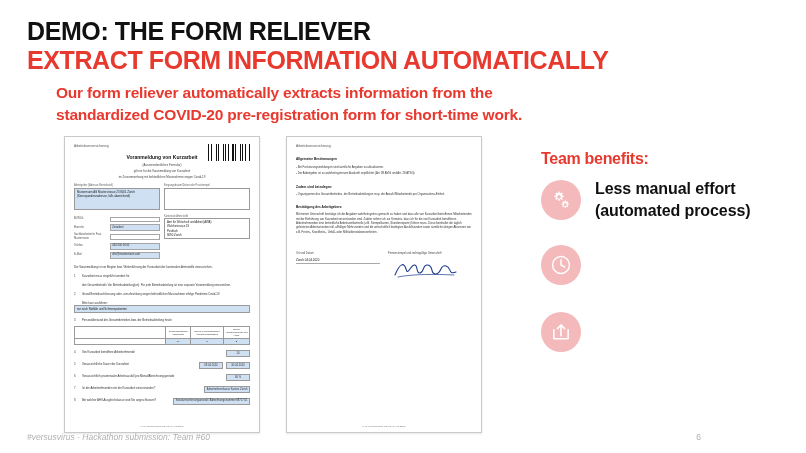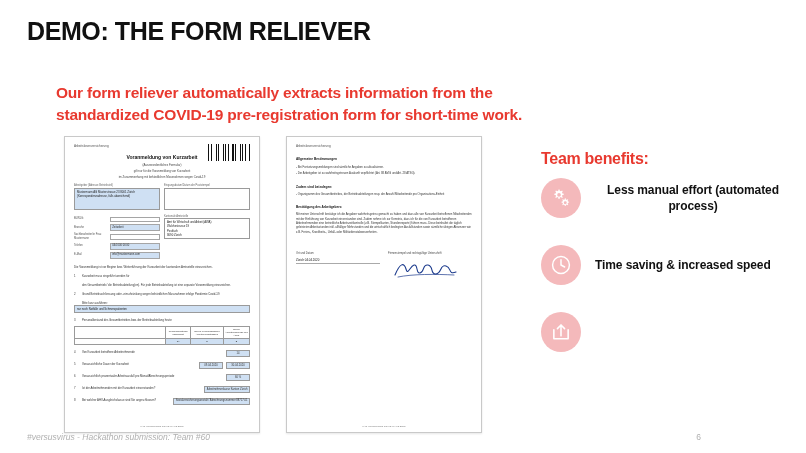--- a/index.html
+++ b/index.html
@@ -194,26 +194,25 @@
     width: 40px; height: 40px;
     border-radius: 50%;
     background: #f4b9bb;
     flex: none;
     display: flex;
     align-items: center;
     justify-content: center;
   }
   .bcircle svg { display: block; }
   .btext {
-    font-size: 12px;
+    font-size: 16px;
     font-weight: bold;
     color: #111;
     line-height: 1.35;
     letter-spacing: -0.1px;
-    text-align: center;
   }
 
   
   .slide-footer {
     position: absolute;
     left: 27px; bottom: 11px;
     font-size: 8.5px;
     color: #b0b0b0;
     font-style: italic;
   }
@@ -224,23 +223,24 @@
     color: #b0b0b0;
   }
 </style>
 </head>
 <body>
 
 <div id="slide">
 
   <div class="title-block">
     <div class="title-main">DEMO: THE FORM RELIEVER</div>
-  </div>
-
-  <div class="intro">Our form reliever automatically extracts information from the standardized COVID-19 pre-registration form for short-time work.</div>
+    <div class="title-sub">EXTRACT FORM INFORMATION AUTOMATICALLY</div>
+  </div>
+
+  <div class="intro">Our form reliever automatically extracts information from the standardized COVID-20 pre-registration form for short-time work.</div>
 
   <div class="doc" id="doc-left">
     <div class="pad">
       <div class="doc-eyebrow">Arbeitslosenversicherung</div>
       <div class="barcode"></div>
 
       <div class="doc-title">Voranmeldung von Kurzarbeit</div>
       <div class="doc-subtitle">(Auszerordentliches Formular)</div>
       <div class="doc-subtitle">gilt nur für die Voranmeldung von Kurzarbeit</div>
       <div class="doc-subtitle">im Zusammenhang mit behördlichen Massnahmen wegen Covid-19</div>
@@ -418,21 +418,20 @@
     <div class="btext">Less manual effort (automated process)</div>
   </div>
 
   <div class="benefit" id="benefit-1">
     <div class="bcircle">
       <svg width="22" height="22" viewBox="0 0 24 24">
         <circle cx="12" cy="12" r="9.2" fill="none" stroke="#ffffff" stroke-width="1.6"></circle>
         <path d="M12 6.3 V12 L16 14.2" fill="none" stroke="#ffffff" stroke-width="1.6" stroke-linecap="round" stroke-linejoin="round"></path>
       </svg>
     </div>
-    <div class="btext">Time saving &amp; increased speed</div>
   </div>
 
   <div class="benefit" id="benefit-2">
     <div class="bcircle">
       <svg width="22" height="22" viewBox="0 0 24 24">
         <path d="M4.2 9.5 V19.3 H19.8 V9.5" fill="none" stroke="#ffffff" stroke-width="1.7" stroke-linecap="round" stroke-linejoin="round"></path>
         <path d="M12 16.2 V4.6" fill="none" stroke="#ffffff" stroke-width="1.7" stroke-linecap="round"></path>
         <path d="M8.1 8.3 L12 4.4 L15.9 8.3" fill="none" stroke="#ffffff" stroke-width="1.7" stroke-linecap="round" stroke-linejoin="round"></path>
       </svg>
     </div>

